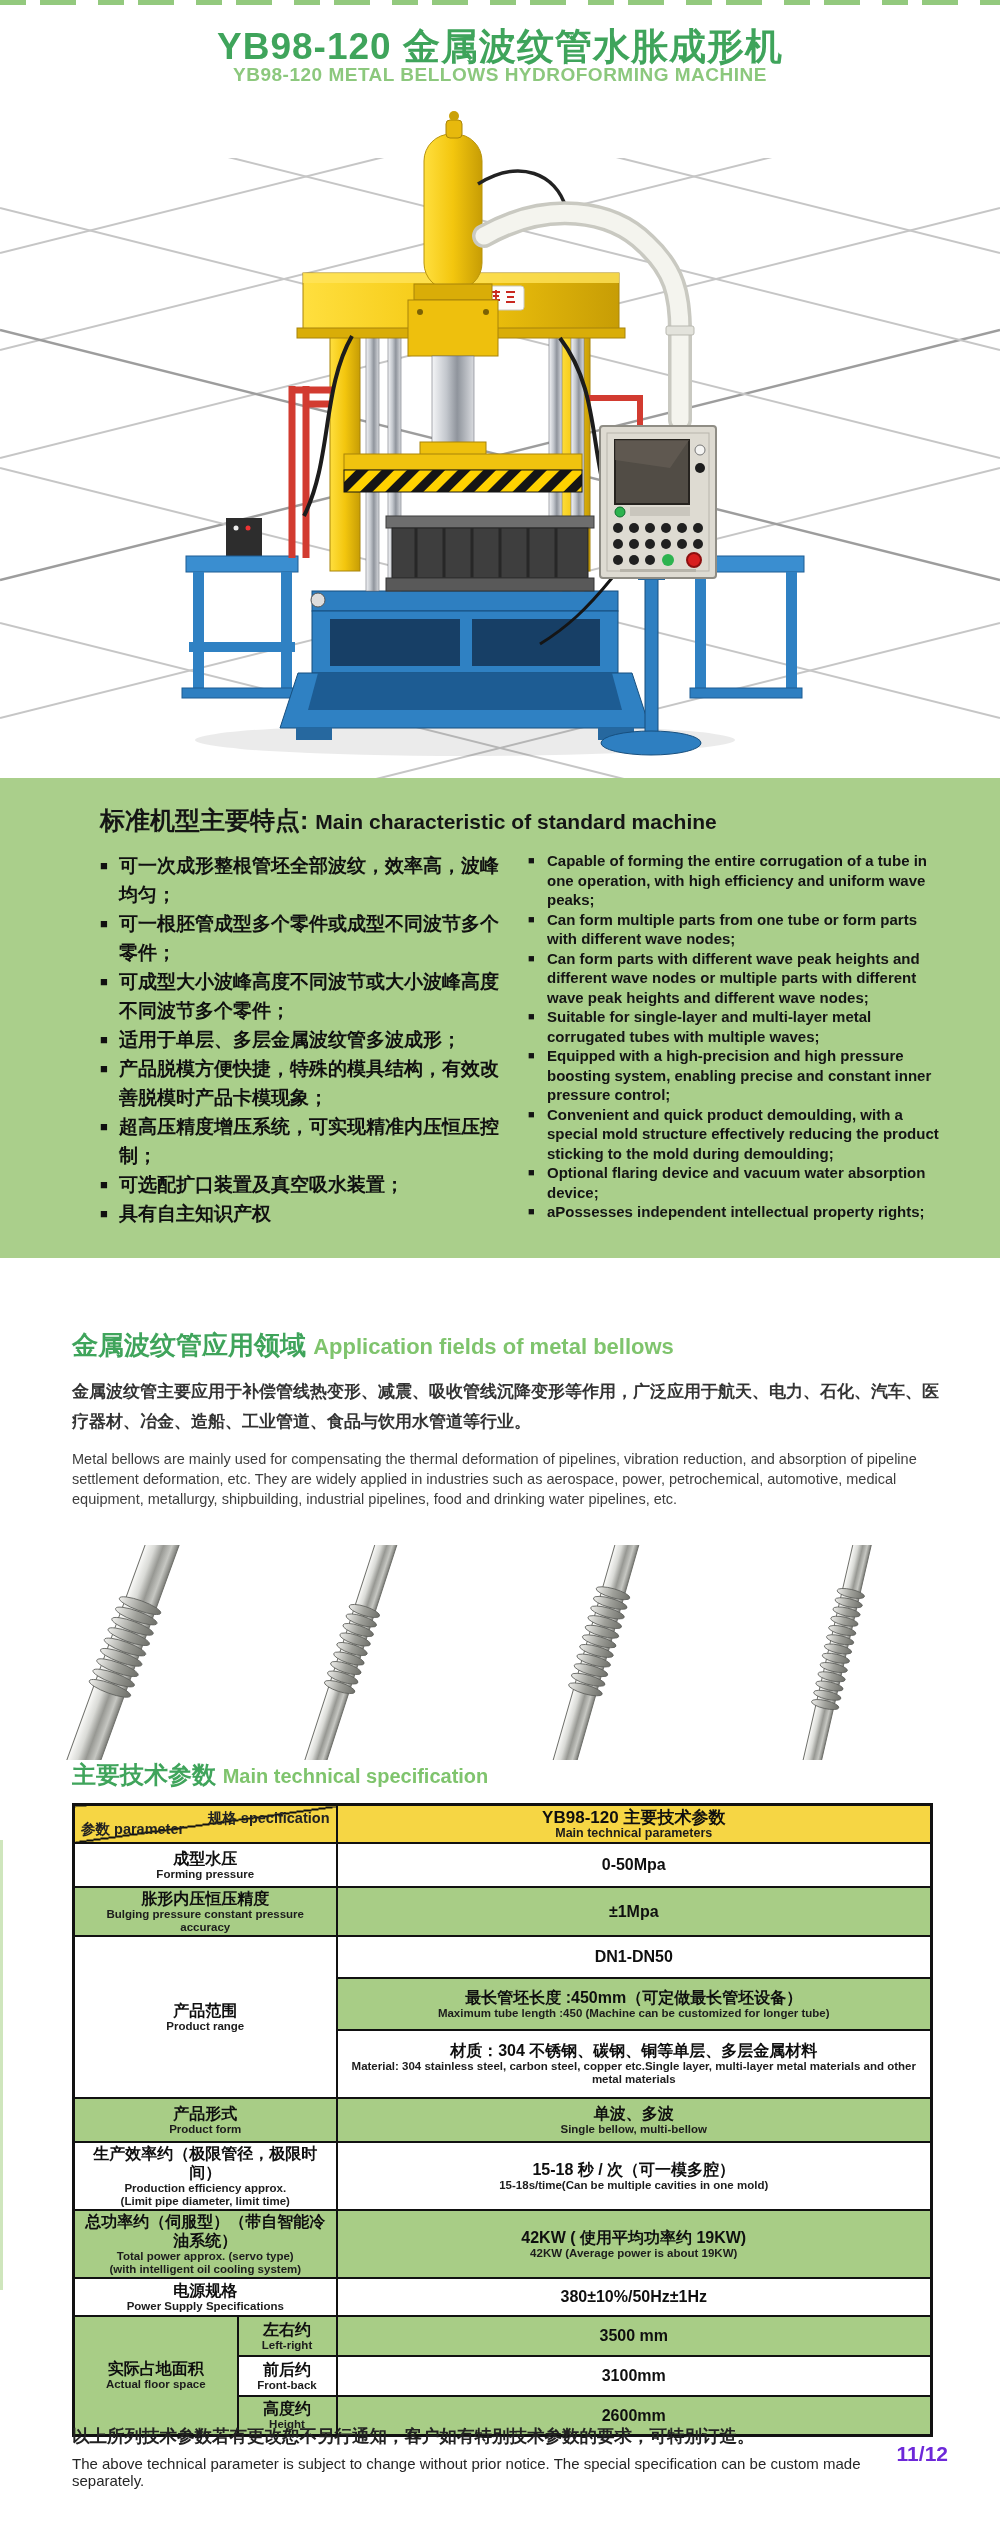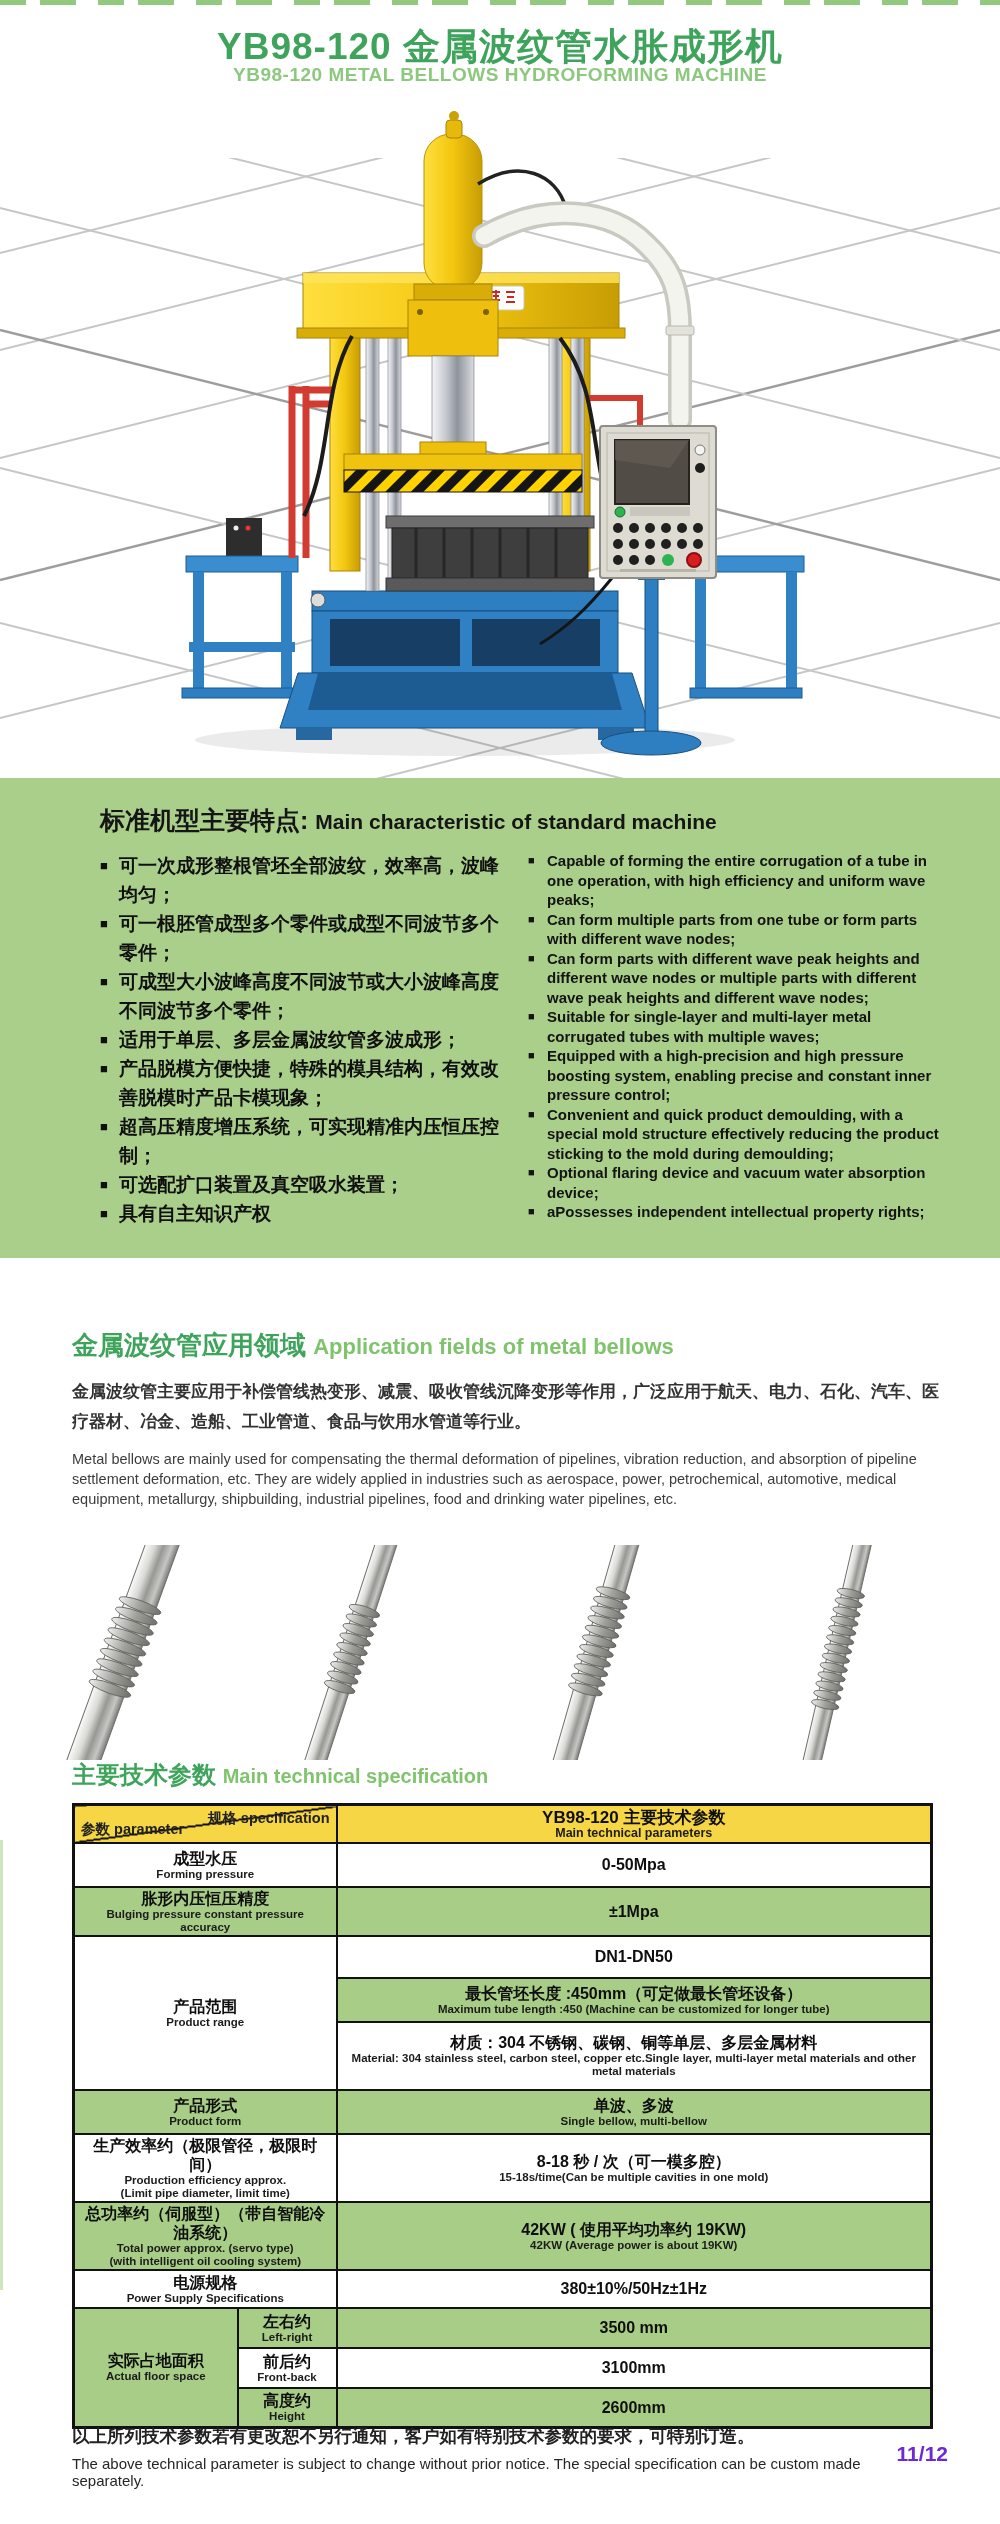--- a/index.html
+++ b/index.html
@@ -41,21 +41,21 @@
 
   
   .spec{position:absolute;top:1760px;left:72px;width:858px;}
   .spec h2{margin:0;font-size:24px;font-weight:bold;color:#3fa45b;line-height:30px;}
   .spec h2 .en{font-size:20px;color:#7fc46d;}
   table.spec-table{margin-top:12px;width:858px;border-collapse:collapse;table-layout:fixed;border:3px solid #111;}
   .spec-table td{border:2px solid #111;text-align:center;vertical-align:middle;padding:1px 6px;overflow:hidden;}
   .spec-table .cn{font-size:16px;font-weight:700;color:#0f0f0f;line-height:19px;}
   .spec-table .en{font-size:11.5px;font-weight:600;color:#1c1c1c;line-height:13px;}
   .w{background:#fff;} .g{background:#a8cd86;} .y{background:#f6d644;}
-  tr.hA{height:44px;} tr.hB{height:42px;} tr.hC{height:44px;} tr.hD{height:68px;} tr.hE{height:38px;} tr.hF{height:40px;}
+  tr.hA{height:44px;} tr.hB{height:42px;} tr.hC{height:52px;} tr.hD{height:68px;} tr.hE{height:38px;} tr.hF{height:40px;}
   td.corner{position:relative;background-color:#f6d644;padding:0;
     background-image:linear-gradient(to bottom right,transparent 48.6%,#111 48.6%,#111 51.4%,transparent 51.4%);}
   .corner .tr{position:absolute;top:3px;right:6px;font-size:14.5px;font-weight:700;}
   .corner .bl{position:absolute;bottom:3px;left:6px;font-size:14.5px;font-weight:700;}
   .hdr .cn{font-size:17px;} .hdr .en{font-size:12.5px;font-weight:700;}
 
   
   .footer{position:absolute;top:2424px;left:72px;width:800px;}
   .footer .fcn{font-size:17.5px;font-weight:700;color:#222;}
   .footer .fen{margin-top:7px;font-size:15px;color:#262626;}
@@ -409,21 +409,21 @@
           <div class="en">Single bellow, multi-bellow</div>
         </td>
       </tr>
       <tr class="hC">
         <td class="w" colspan="2">
           <div class="cn">生产效率约（极限管径，极限时间）</div>
           <div class="en">Production efficiency approx.</div>
           <div class="en">(Limit pipe diameter, limit time)</div>
         </td>
         <td class="w">
-          <div class="cn">8-18 秒 / 次（可一模多腔）</div>
+          <div class="cn">15-18 秒 / 次（可一模多腔）</div>
           <div class="en">15-18s/time(Can be multiple cavities in one mold)</div>
         </td>
       </tr>
       <tr class="hD">
         <td class="g" colspan="2">
           <div class="cn">总功率约（伺服型）（带自智能冷油系统）</div>
           <div class="en">Total power approx. (servo type)</div>
           <div class="en">(with intelligent oil cooling system)</div>
         </td>
         <td class="g">

